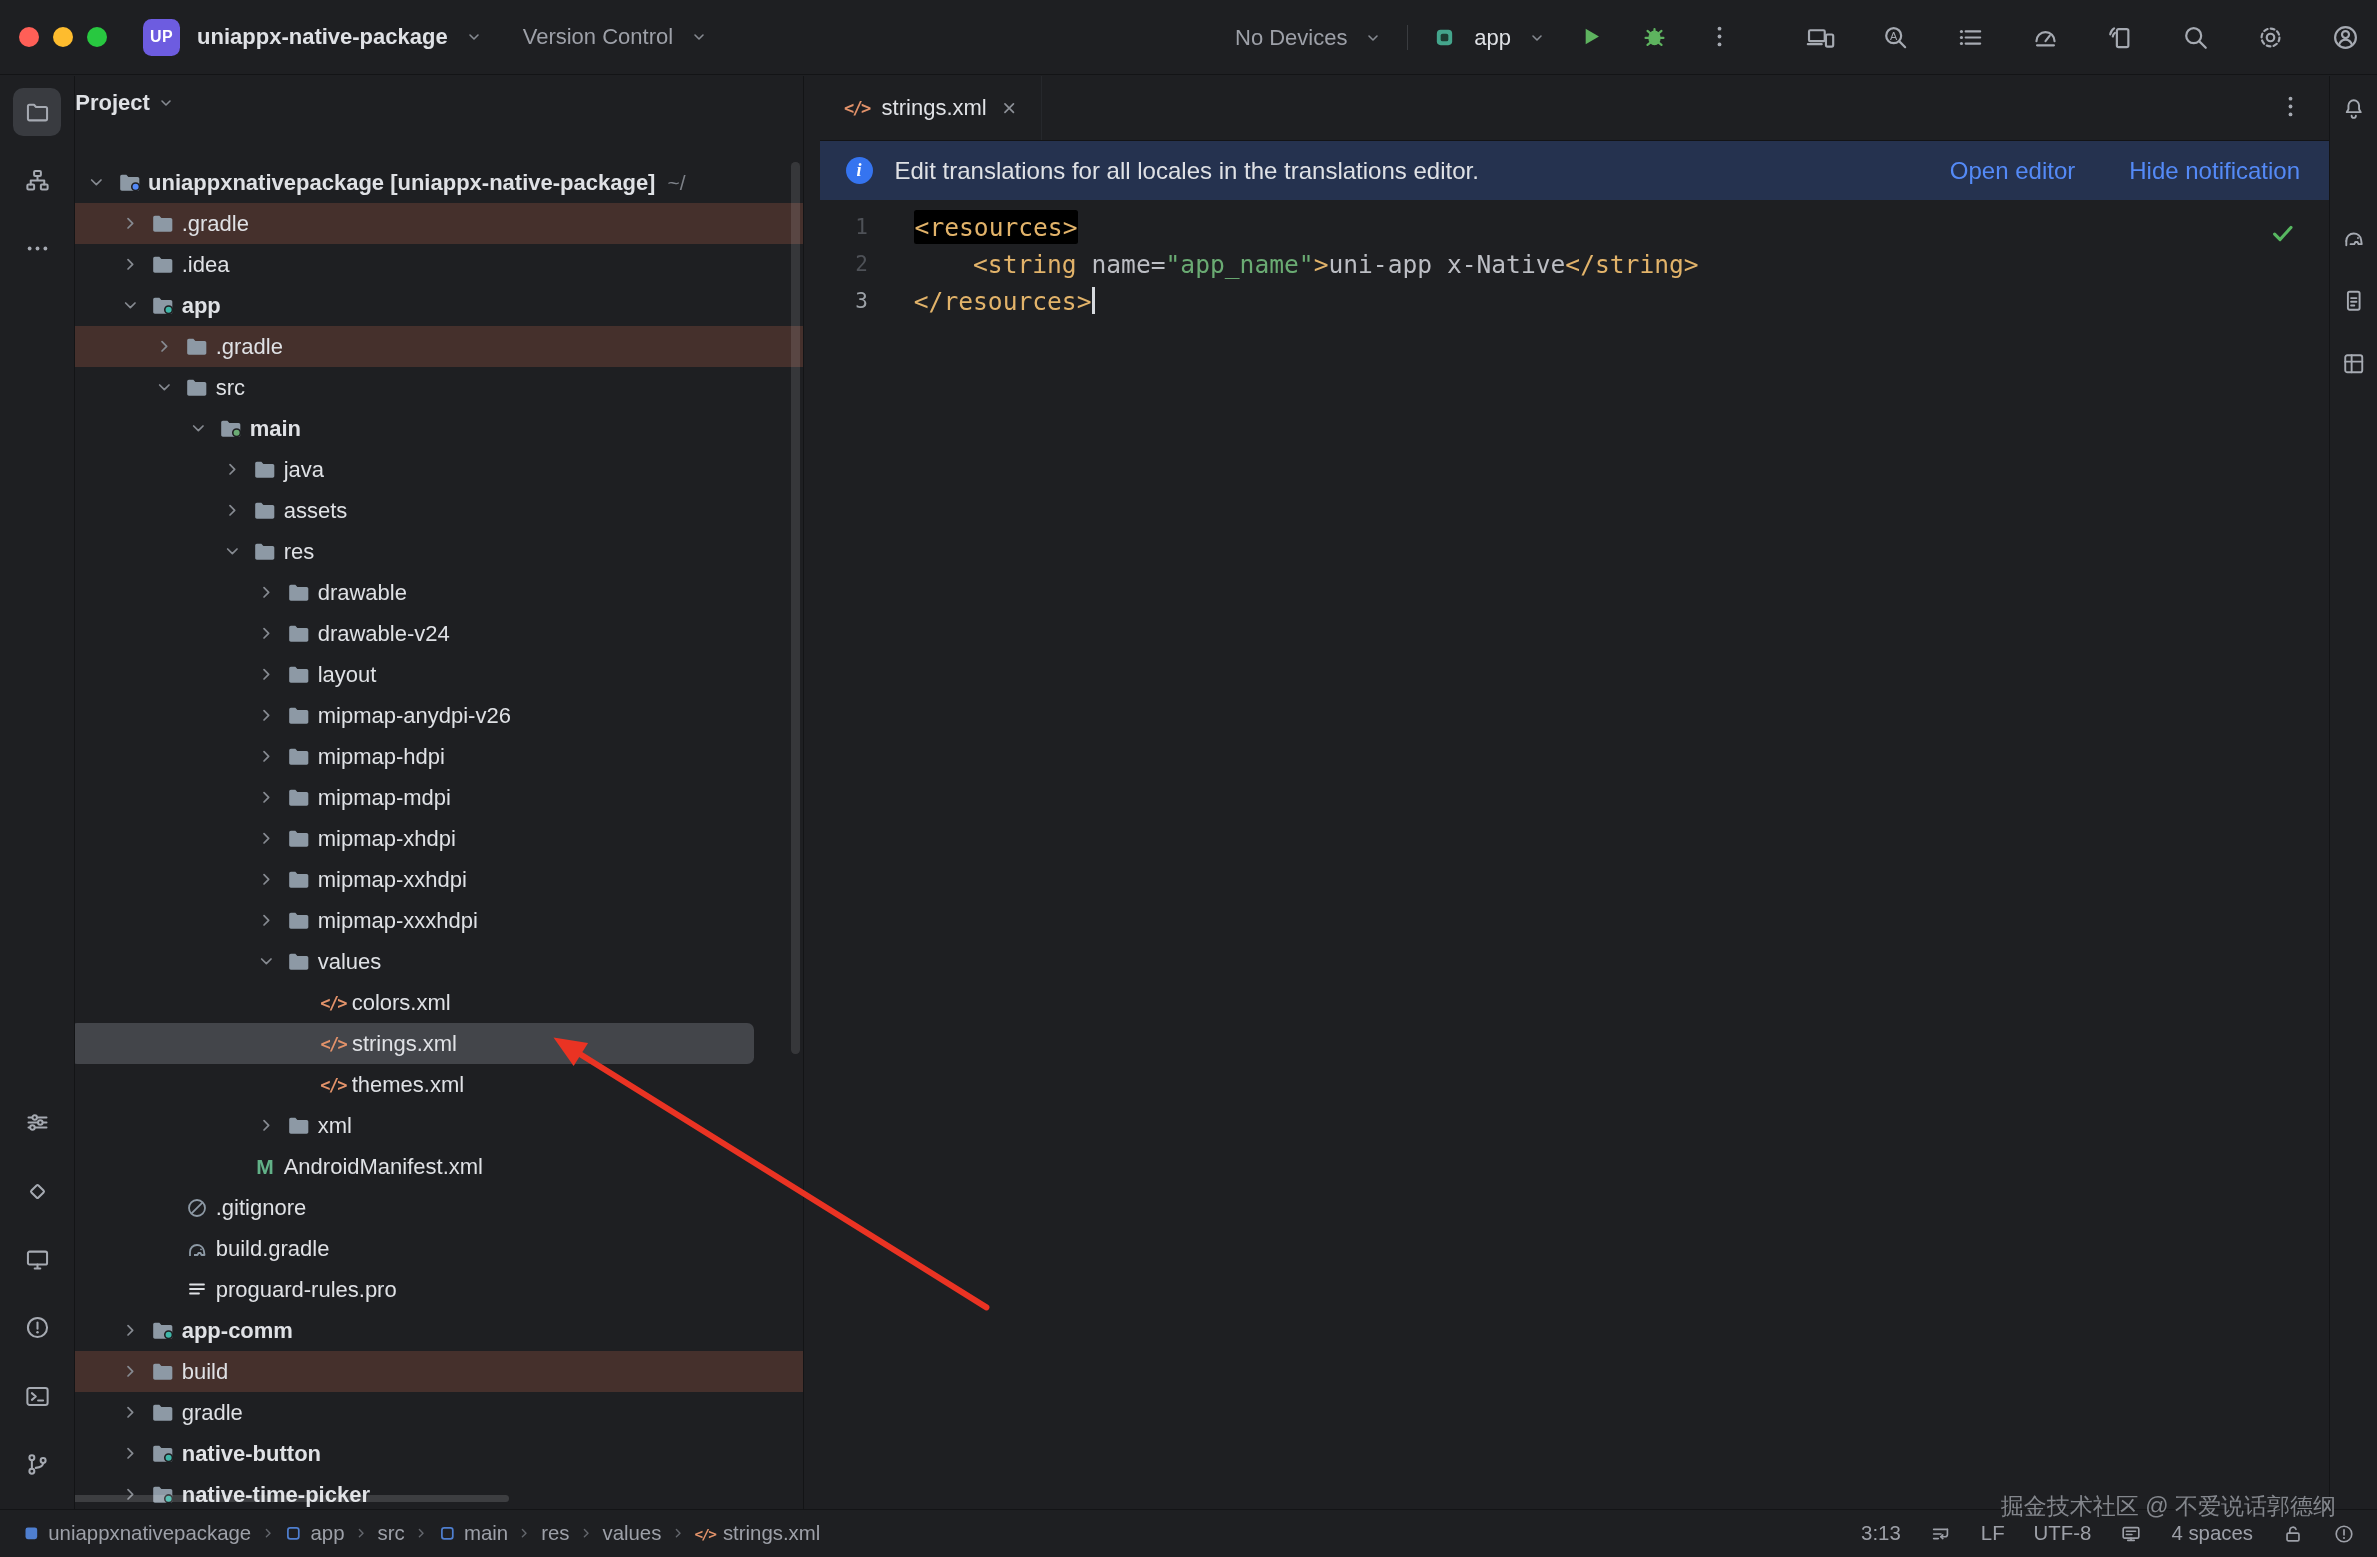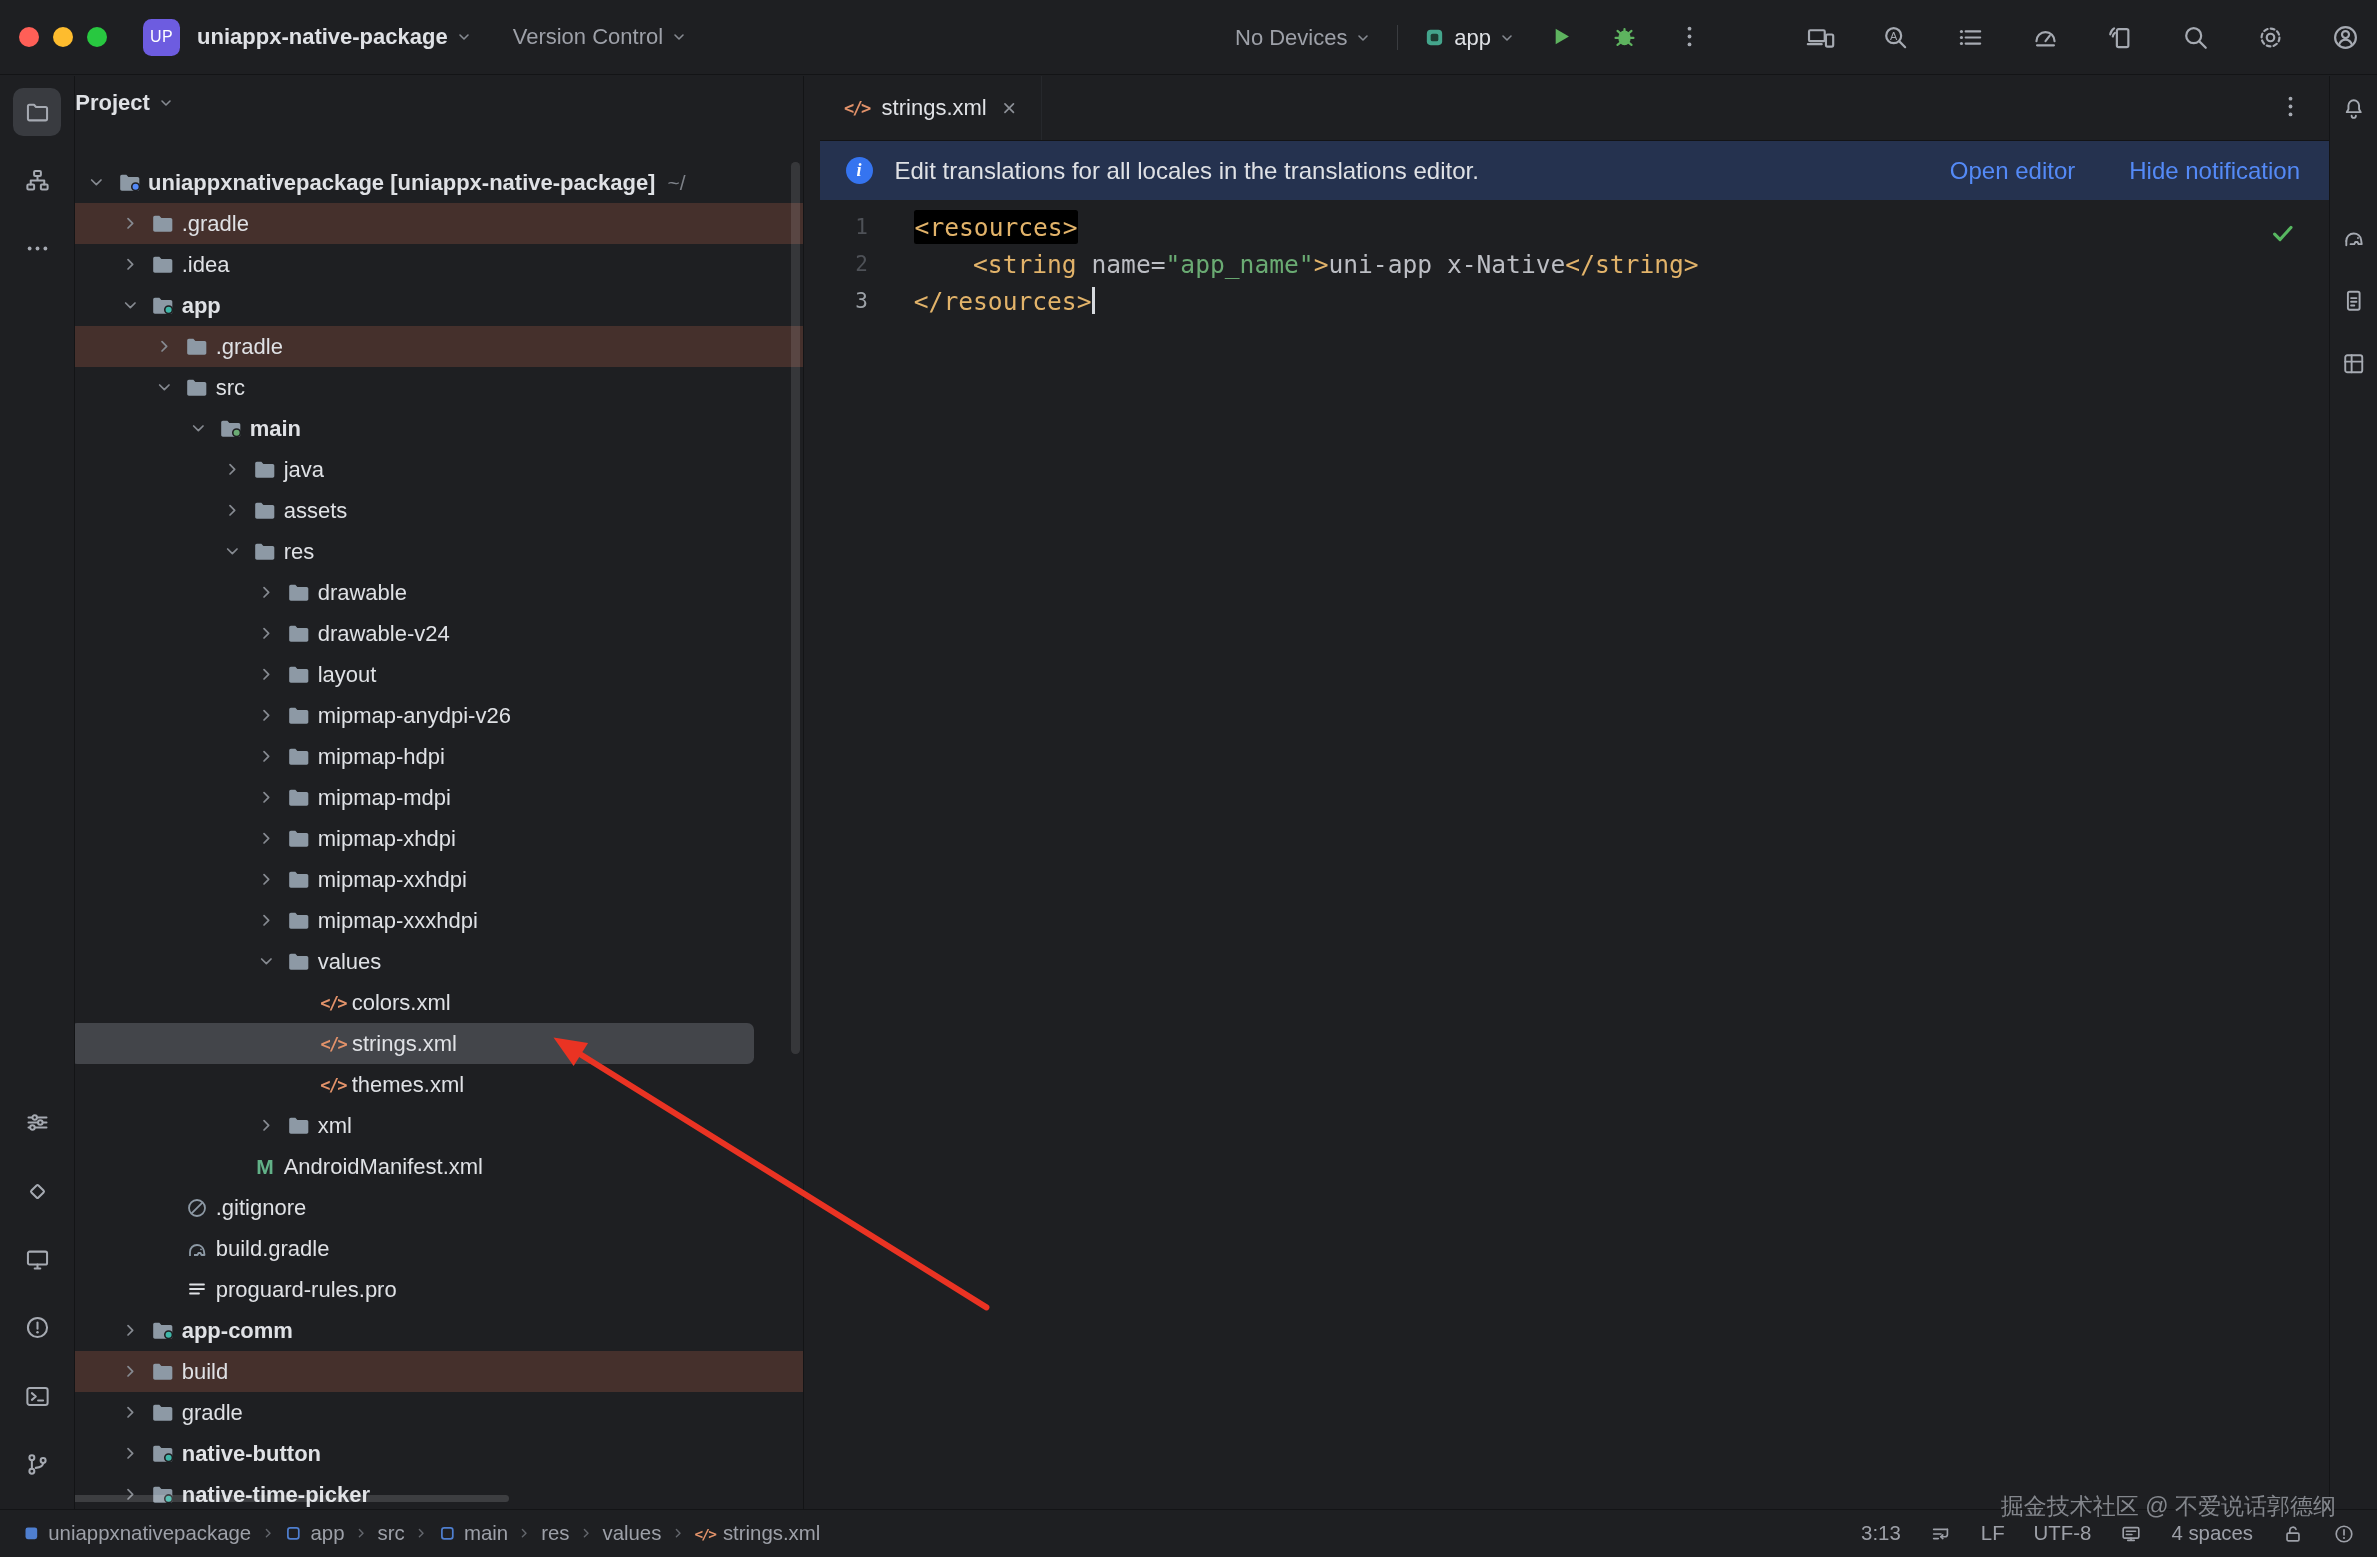--- a/index.html
+++ b/index.html
@@ -6,22 +6,22 @@
   html,body{width:2377px;height:1557px;overflow:hidden}
   body{background:#1e1f22;font-family:"Liberation Sans",sans-serif;color:#dfe1e5;position:relative;user-select:none;cursor:default}
   .app{position:absolute;inset:0}
   
   .titlebar{position:absolute;left:0;top:0;width:2377px;height:75px;display:flex;align-items:center;border-bottom:0.8px solid var(--c-border,#131416);background:var(--c-bg,#1e1f22);z-index:5}
   .traffic{display:flex;gap:13.6px;margin-left:18.7px}
   .tl{width:20.4px;height:20.4px;border-radius:50%;display:inline-block}
   .tl-close{background:var(--c-traffic-close,#ff5f57)}
   .tl-min{background:var(--c-traffic-min,#febc2e)}
   .tl-max{background:var(--c-traffic-zoom,#28c840)}
-  .up-badge{margin-left:36px;width:37px;height:37px;border-radius:8.5px;background:var(--c-badge-purple,#6d5ce0);color:#fff;font-weight:normal;font-size:16px;display:flex;align-items:center;justify-content:center;letter-spacing:0.4px}
-  .tb-item{display:flex;align-items:center;gap:8px;background:none;border:none;color:#dfe1e5;font-size:22px;font-family:inherit}
+  .up-badge{margin-left:36px;width:37px;height:37px;border-radius:8.5px;background:var(--c-badge-purple,#6d5ce0);color:#fff;font-weight:bold;font-size:16px;display:flex;align-items:center;justify-content:center;letter-spacing:0.4px}
+  .tb-item{display:flex;align-items:center;gap:18px;background:none;border:none;color:#dfe1e5;font-size:22px;font-family:inherit}
   .tb-item.proj{margin-left:17px;font-weight:bold}
   .tb-item.dim{color:var(--c-text-dim,#9da0a8)}
   .tb-item.vc{margin-left:41px}
   .chev-ic{display:inline-flex;color:#868a91}
   .run-cluster{position:absolute;left:1235px;top:0;height:75px;display:flex;align-items:center;gap:25.5px}
   .vsep{width:0.8px;height:25.5px;background:#3a3c40}
   .icon-btn{width:39px;height:39px;display:flex;align-items:center;justify-content:center;background:none;border:none;color:#a6aab2;border-radius:6.8px}
   .tb-right{position:absolute;right:12px;top:0;height:75px;display:flex;align-items:center;gap:36px}
   .cfg-ic{display:inline-flex}
   

